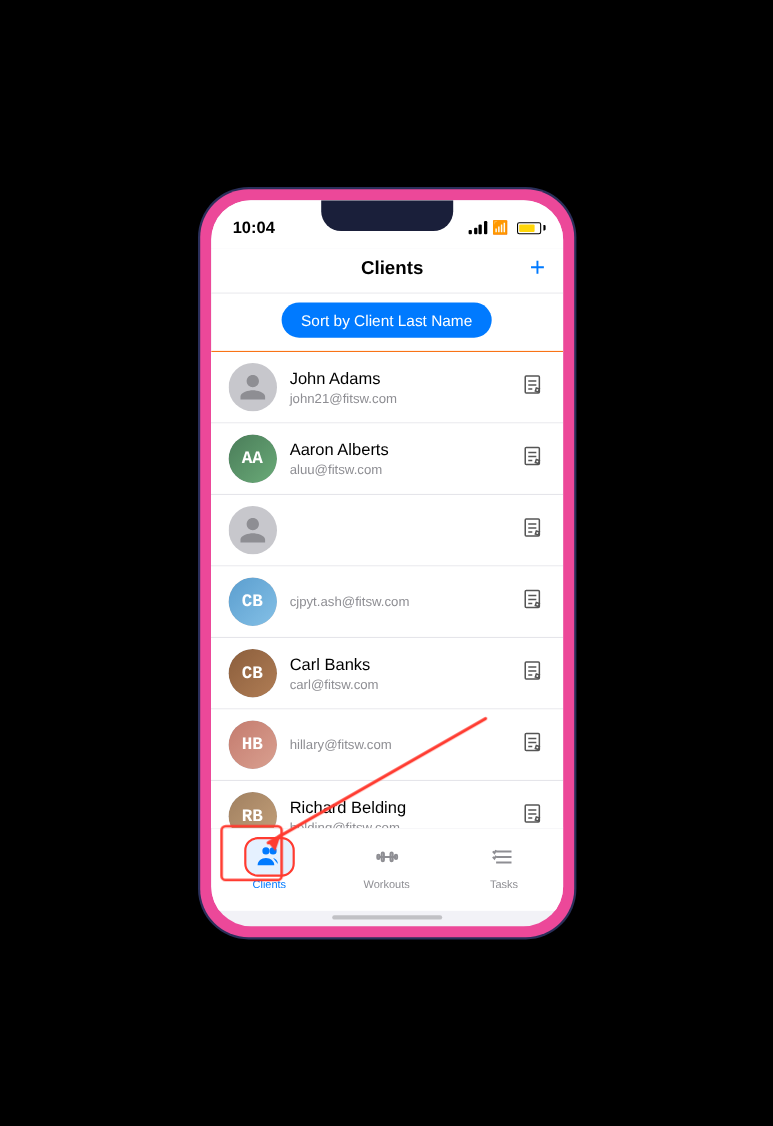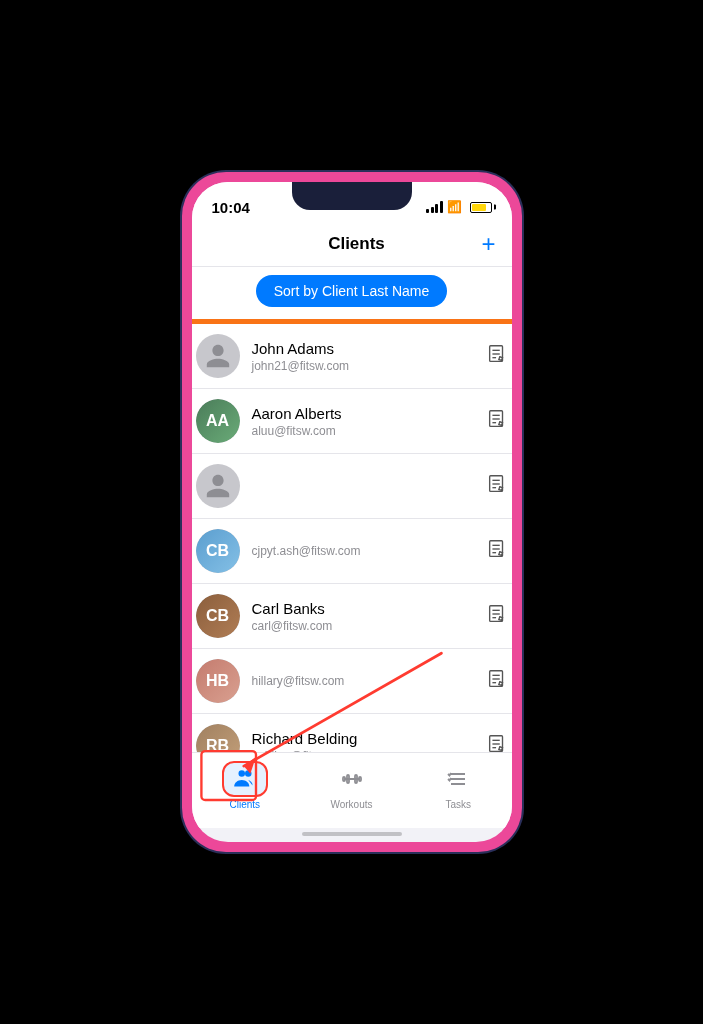--- a/index.html
+++ b/index.html
@@ -144,21 +144,21 @@
     .nav-spacer {
       width: 24px;
     }
 
     
     .sort-container {
       background: #fff;
       padding: 8px 16px 12px;
       display: flex;
       justify-content: center;
-      border-bottom: 5px solid #f97316;
+      border-bottom: 1px solid #f97316;
     }
 
     .sort-btn {
       background: #007aff;
       color: #fff;
       border: none;
       border-radius: 20px;
       padding: 8px 18px;
       font-size: 14px;
       font-weight: 500;
@@ -168,21 +168,21 @@
     
     .client-list {
       flex: 1;
       overflow-y: auto;
       background: #fff;
     }
 
     .client-item {
       display: flex;
       align-items: center;
-      padding: 10px 4px;
+      padding: 10px 16px;
       border-bottom: 1px solid #e5e5ea;
       background: #fff;
     }
 
     .client-avatar {
       width: 44px;
       height: 44px;
       border-radius: 50%;
       margin-right: 12px;
       overflow: hidden;
@@ -288,20 +288,21 @@
     .avatar-photo {
       width: 100%;
       height: 100%;
       border-radius: 50%;
       display: flex;
       align-items: center;
       justify-content: center;
       color: #fff;
       font-size: 16px;
       font-weight: 600;
+      font-family: Liberation Mono, monospace;
     }
 
     
     .arrow-overlay {
       position: absolute;
       top: 0;
       left: 0;
       width: 100%;
       height: 100%;
       pointer-events: none;

